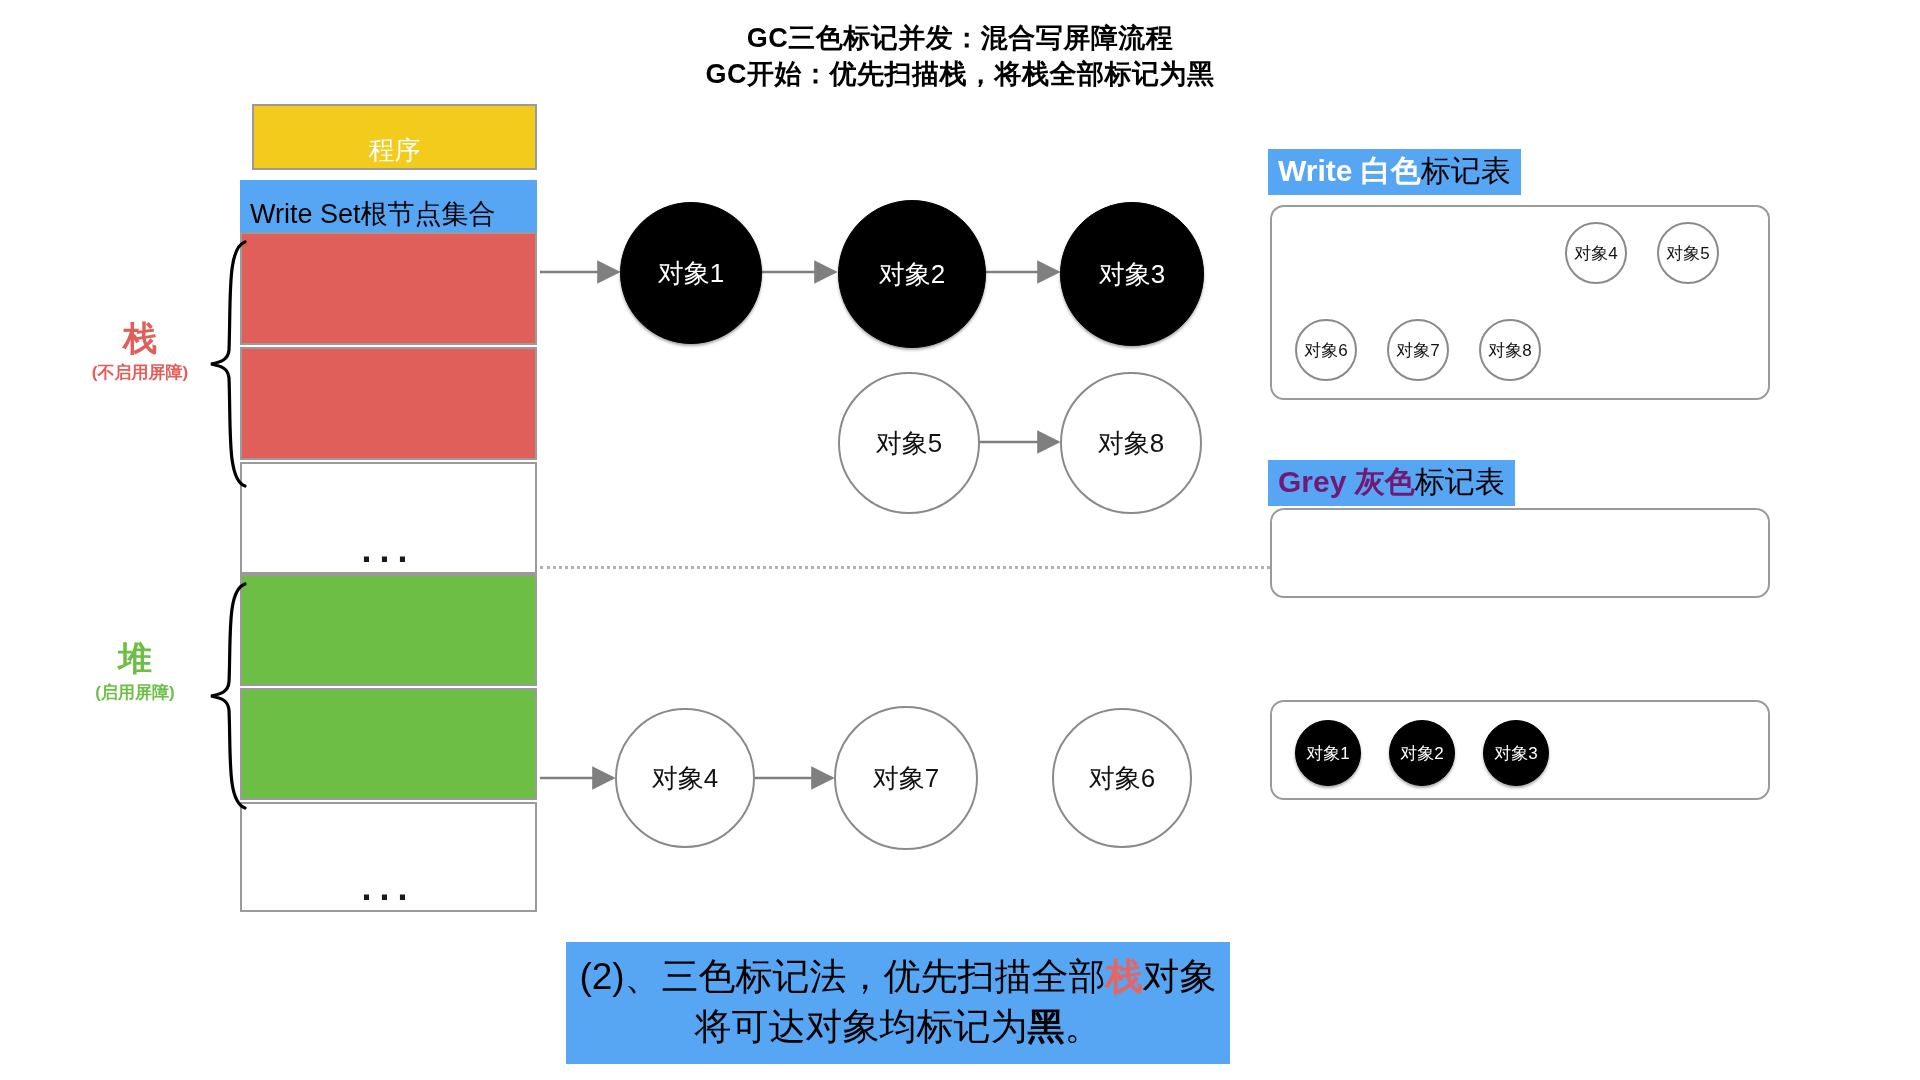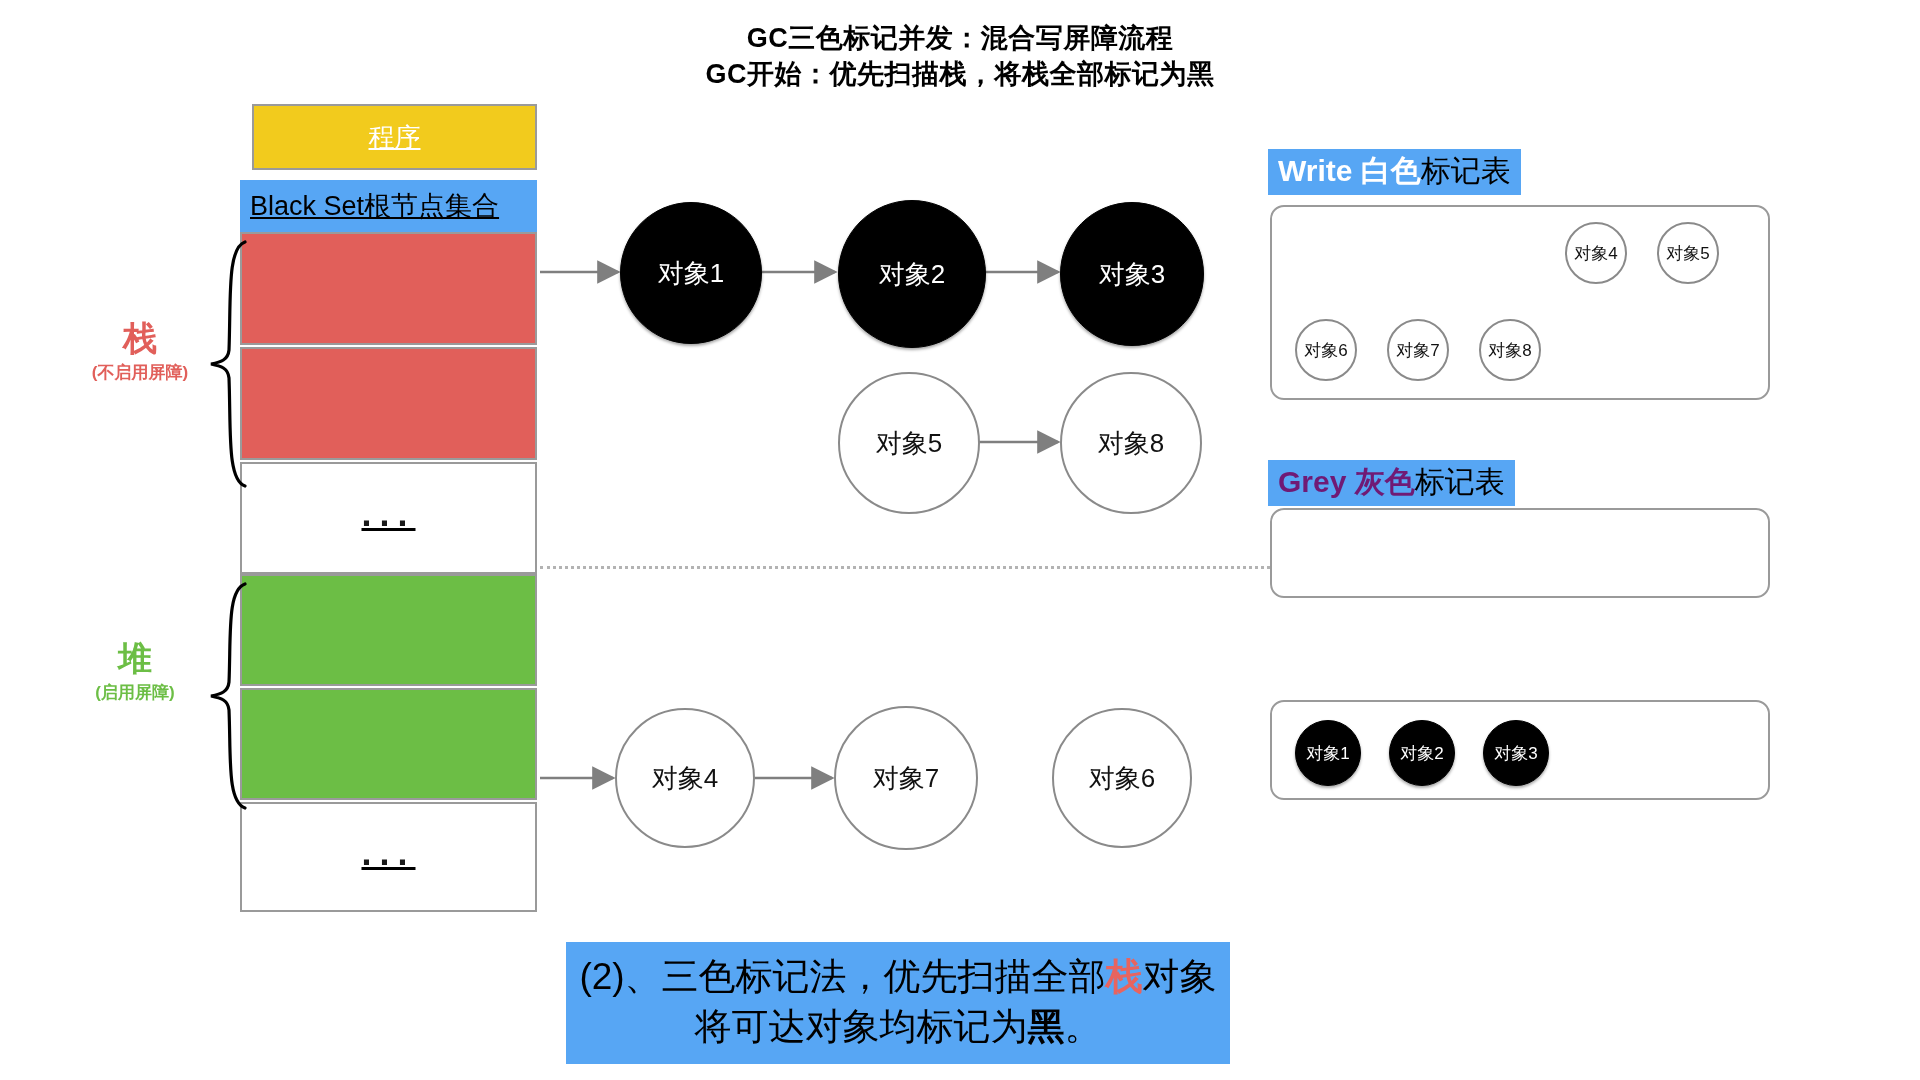--- a/index.html
+++ b/index.html
@@ -38,23 +38,22 @@
 
   
   .mem-col { left: 240px; top: 104px; width: 297px; }
 
   .mem-block {
     position: absolute;
     left: 0;
     box-sizing: border-box;
     border: 2px solid #9a9a9a;
     display: flex;
-    align-items: center;
+    align-items: flex-end;
     justify-content: center;
-    text-decoration: underline;
   }
   .block-program {
     top: 0px; height: 66px; width: 285px; left: 12px;
     background: #f2cb1d;
     color: #ffffff;
     font-size: 26px;
   }
   .block-rootset {
     top: 76px; height: 52px; width: 297px; left: 0px;
     background: #57a6f4;
@@ -192,21 +191,21 @@
 <div class="stage">
 
   <div class="abs" id="title-line-1">GC三色标记并发：混合写屏障流程</div>
   <div class="abs" id="title-line-2">GC开始：优先扫描栈，将栈全部标记为黑</div>
 
   <div class="abs mem-col">
     <div class="mem-block block-program">
       <span>程序</span>
     </div>
     <div class="mem-block block-rootset">
-      <span>Black Set根节点集合</span>
+      <span>Write Set根节点集合</span>
     </div>
     <div class="mem-block block-red-1"></div>
     <div class="mem-block block-red-2"></div>
     <div class="mem-block block-dots-1">
       <span class="dots-label">...</span>
     </div>
     <div class="mem-block block-green-1"></div>
     <div class="mem-block block-green-2"></div>
     <div class="mem-block block-dots-2">
       <span class="dots-label">...</span>

